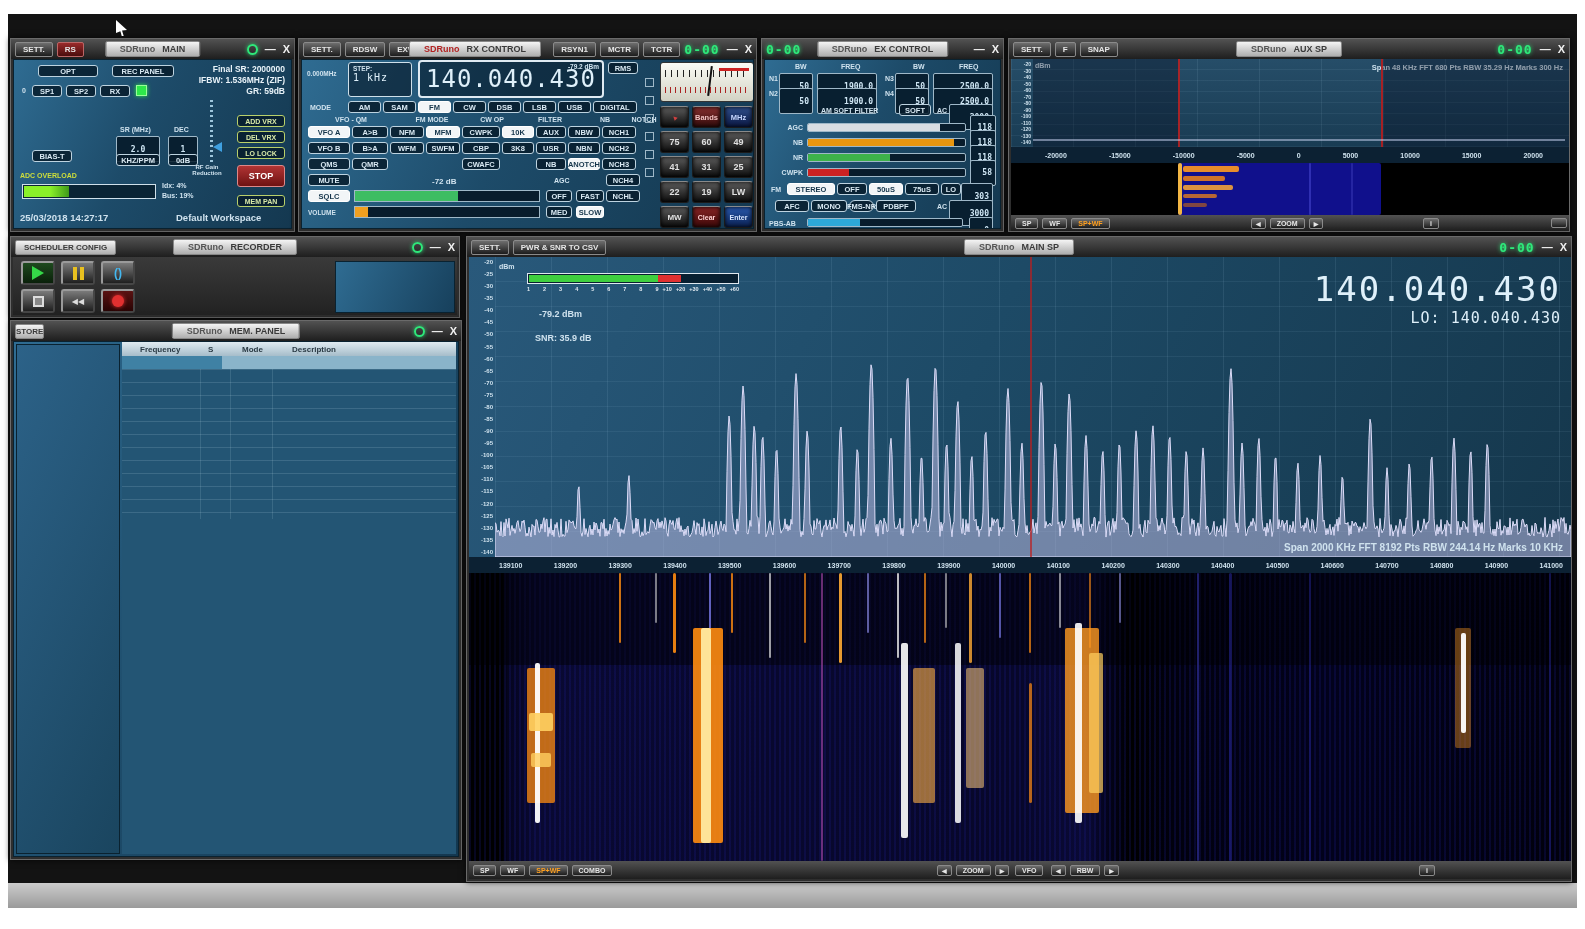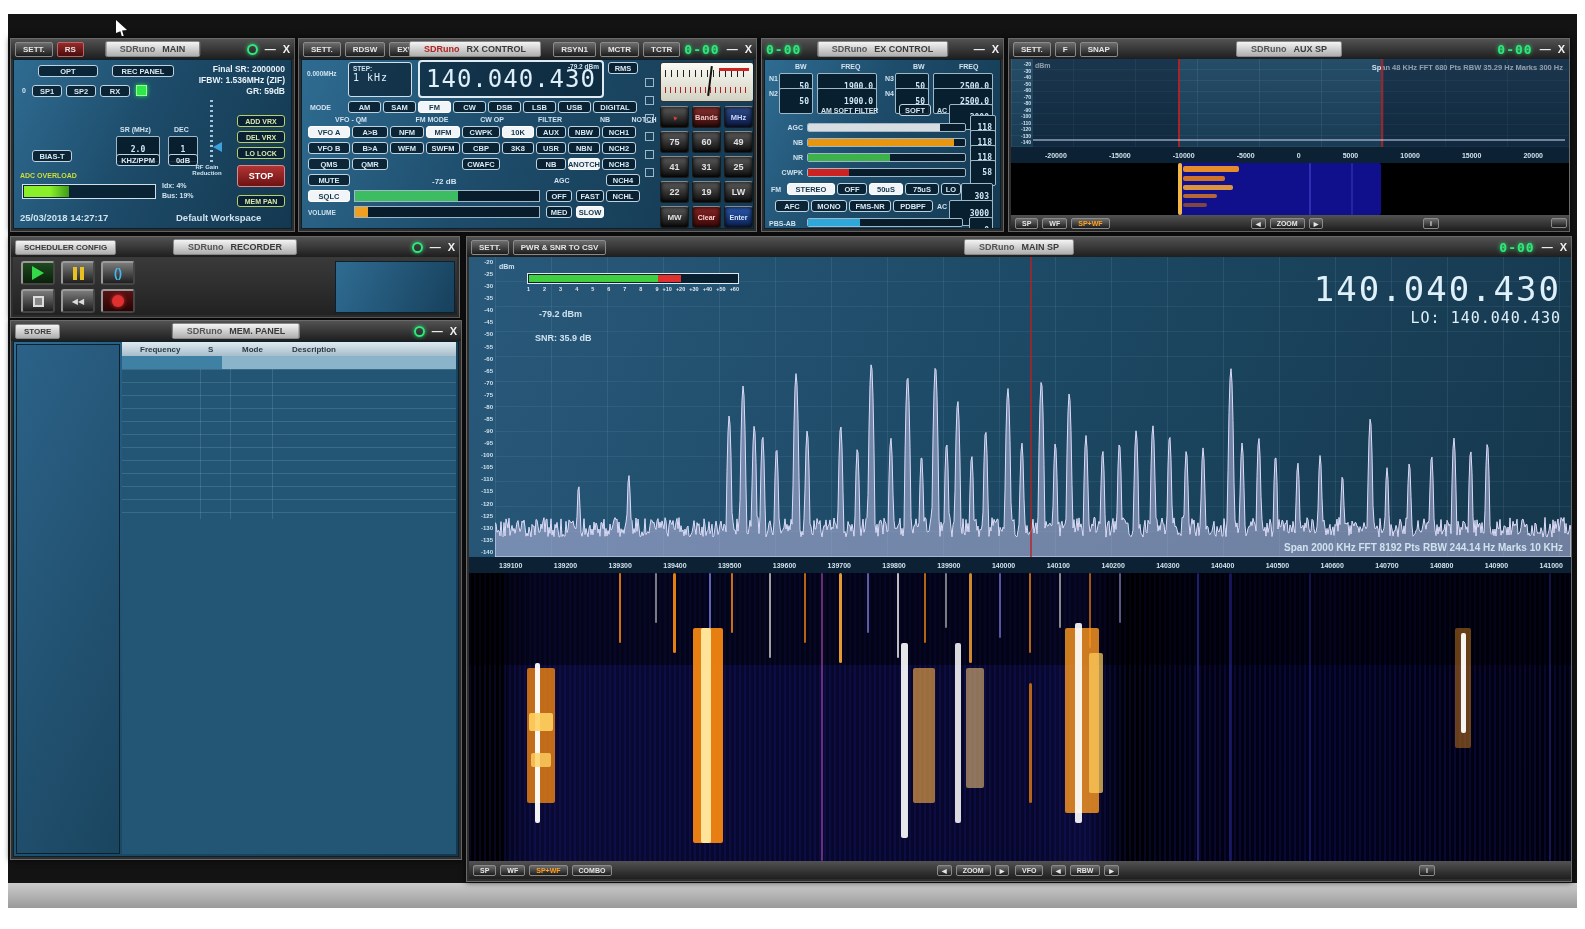--- a/index.html
+++ b/index.html
@@ -314,21 +314,21 @@
           <span class="pbtn sel" style="width: 48px;">STEREO</span>
           <span class="pbtn" style="width: 30px;">OFF</span>
           <span class="pbtn sel" style="width: 34px;">50uS</span>
           <span class="pbtn" style="width: 34px;">75uS</span>
           <span class="pbtn" style="width: 20px;">LO</span>
         </div>
       <span class="vbox" style="position:absolute;left:196px;top:123px;width:32px;height:11px">303</span>
       <div class="rxrow" style="left:10px;top:140px">
           <span class="pbtn" style="width: 34px;">AFC</span>
           <span class="pbtn" style="width: 36px;">MONO</span>
-          <span class="pbtn" style="width: 42px;">FMS-NR</span>
+          <span class="pbtn" style="width: 25px; border-radius: 6px;">FMS-NR</span>
           <span class="pbtn" style="width: 40px;">PDBPF</span>
         </div>
       <span class="lbl" style="left:172px;top:143px">AC</span>
       <span class="vbox" style="position:absolute;left:184px;top:140px;width:44px;height:11px">3000</span>
       <span class="lbl" style="left:4px;top:160px">PBS-AB</span>
       <div class="extrack" style="position:absolute;left:42px;top:158px;width:156px">
           <div style="width:34%;background:#2da8d8"></div>
         </div>
       <span class="vbox" style="position:absolute;left:204px;top:157px;width:24px;height:11px">0</span>
     </div>
@@ -445,21 +445,21 @@
         </div>
       <div class="tr-btn" style="position:absolute;left:88px;top:32px;background:linear-gradient(#5a1212,#280404)">
           <span style="width:12px;height:12px;border-radius:50%;background:#e03030;box-shadow:0 0 4px #e03030"></span>
         </div>
       <div style="position:absolute;left:322px;top:4px;width:120px;height:52px;background:linear-gradient(115deg,#2f6c92,#17405c);border:1px solid #0a2230"></div>
     </div>
   </div>
 
   <div class="win" style="left:10px;top:320px;width:452px;height:540px">
     <div class="tb">
-      <span class="plate" style="font-size:8px;padding:2px 8px">STORE</span>
+      <span class="plate" style="font-size:8px;padding:2px 0">STORE</span>
       <div class="plate center">
         <span class="brand">SDRuno</span>
           <span>MEM. PANEL</span>
       </div>
       <span class="spacer"></span>
       <span class="ocirc"></span>
       <span class="wctl">—</span>
       <span class="wctl">X</span>
     </div>
     <div class="panel">

